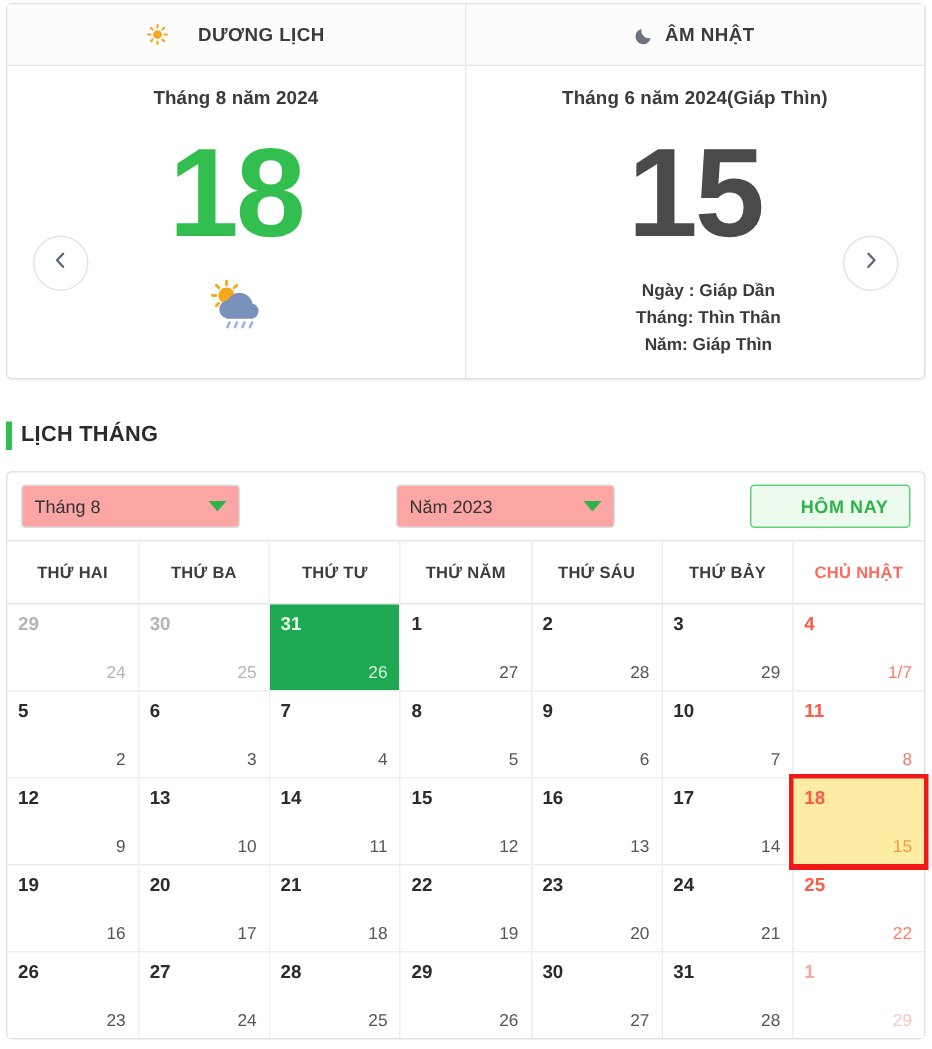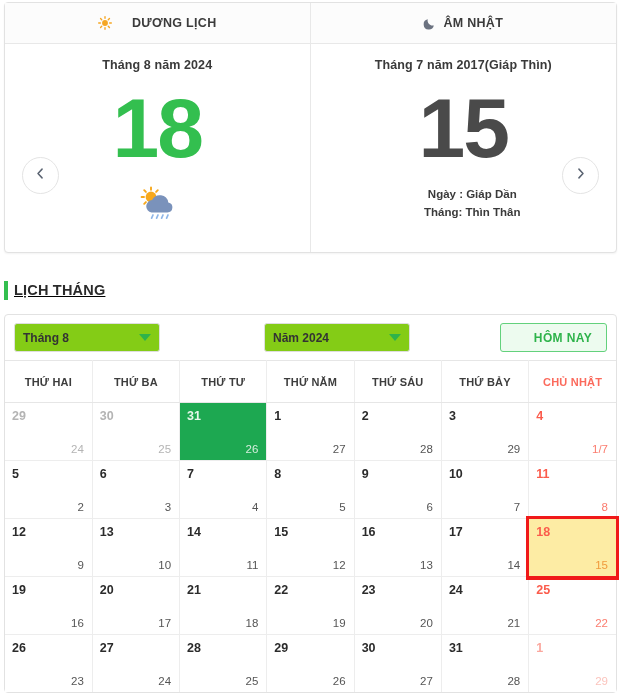--- a/index.html
+++ b/index.html
@@ -97,21 +97,20 @@
   }
   .nav-prev { left: 17px; }
   .nav-next { right: 17px; }
 
   
   .section-title {
     margin: 26px 0 0 4px;
     display: flex;
     align-items: center;
     height: 22px;
-    text-decoration: underline;
   }
   .section-bar {
     width: 4px; height: 19px;
     background: #33bf4f;
     margin-right: 6px;
   }
   .section-title span {
     font-size: 14.5px;
     font-weight: bold;
     color: #2b2b2b;
@@ -130,28 +129,27 @@
   .cal-controls {
     display: flex;
     align-items: center;
     height: 45px;
     padding: 0 9px;
   }
   .select {
     width: 146px; height: 29px;
     border: 1px solid #dedede;
     border-radius: 3px;
-    background: #84cc16;
+    background: #fca5a5;
     display: flex; align-items: center;
     padding: 0 8px;
     font-size: 12px;
     color: #333;
     cursor: pointer;
     position: relative;
-    font-weight: bold;
   }
   .select .caret {
     margin-left: auto;
     width: 0; height: 0;
     border-left: 6px solid transparent;
     border-right: 6px solid transparent;
     border-top: 7px solid #2eb34b;
   }
   .select.year { margin-left: 104px; }
   .today-btn {
@@ -301,25 +299,26 @@
             <line x1="19" y1="31" x2="17.6" y2="34.2"></line>
             <line x1="24" y1="31" x2="22.6" y2="34.2"></line>
             <line x1="29" y1="31" x2="27.6" y2="34.2"></line>
             <line x1="34" y1="31" x2="32.6" y2="34.2"></line>
           </g>
         </svg>
       </div>
     </div>
 
     <div class="col lunar">
-      <div class="mheading">Tháng 7 năm 2017(Giáp Thìn)</div>
+      <div class="mheading">Tháng 6 năm 2024(Giáp Thìn)</div>
       <div class="bignum gray">15</div>
       <div class="can-chi">
         <div>Ngày : Giáp Dần</div>
         <div>Tháng: Thìn Thân</div>
+        <div>Năm: Giáp Thìn</div>
       </div>
     </div>
 
     <div class="nav-btn nav-next">
       <span>
         <svg width="15" height="15" viewBox="0 0 24 24" fill="none" stroke="#5b6472" stroke-width="2.4" stroke-linecap="round" stroke-linejoin="round">
           <polyline points="9.5,5 16,12 9.5,19"></polyline>
         </svg>
       </span>
     </div>
@@ -333,21 +332,21 @@
 </div>
 
 <div class="cal-wrap">
 
   <div class="cal-controls">
     <div class="select month">
       <span>Tháng 8</span>
       <span class="caret"></span>
     </div>
     <div class="select year">
-      <span>Năm 2024</span>
+      <span>Năm 2023</span>
       <span class="caret"></span>
     </div>
     <div class="today-btn">
       <span>HÔM NAY</span>
     </div>
   </div>
 
   <table class="cal">
     <thead>
       <tr id="weekday-row">

